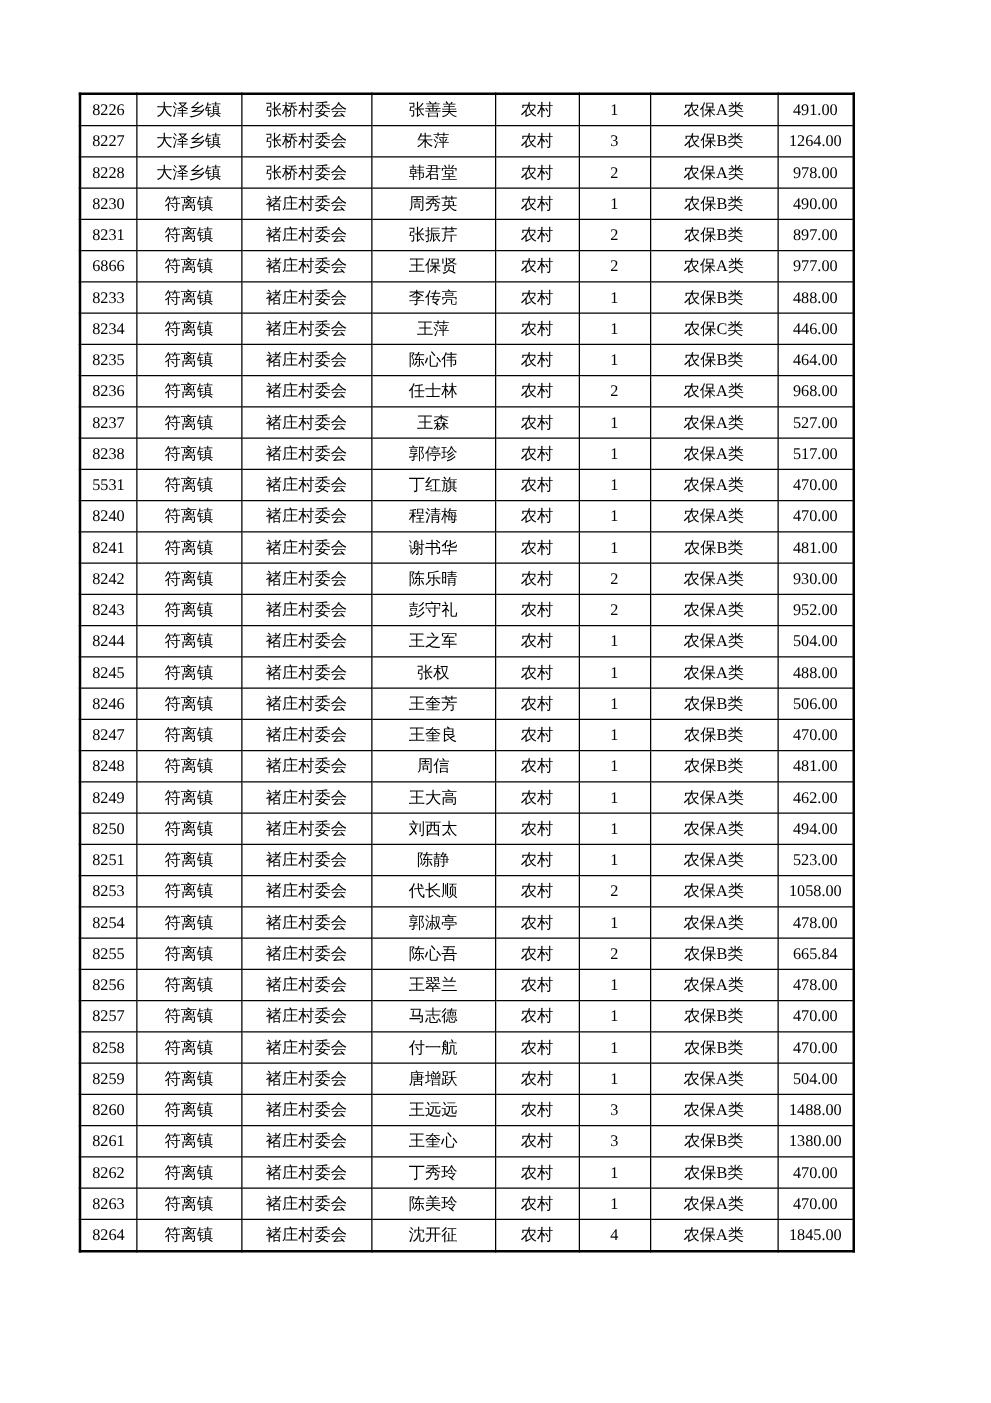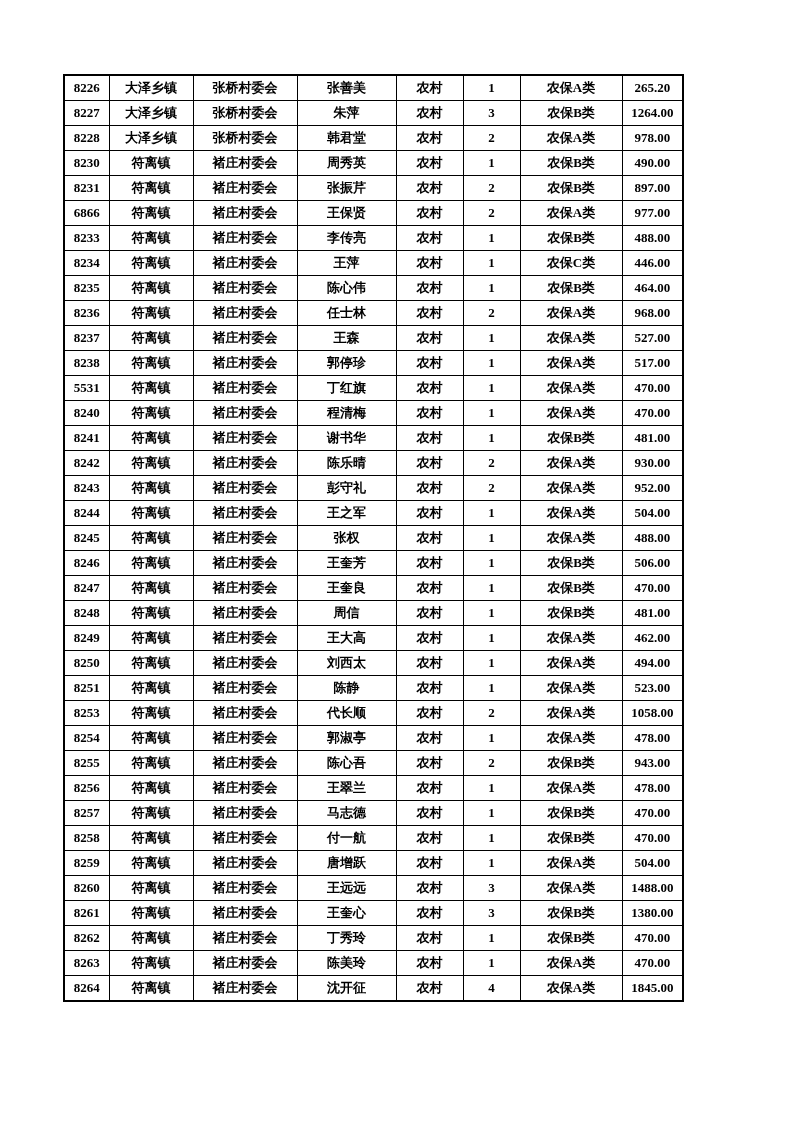--- a/index.html
+++ b/index.html
@@ -8,21 +8,20 @@
     background: #ffffff;
   }
   .page {
     position: relative;
     width: 793px;
     height: 1122px;
     background: #ffffff;
     overflow: hidden;
     font-family: "Liberation Serif", "DejaVu Serif", serif;
     color: #000000;
-    font-weight: bold;
   }
   table.data-table {
     position: absolute;
     left: 63px;
     top: 74px;
     width: 619px;
     border-collapse: collapse;
     table-layout: fixed;
     border: 2px solid #000000;
   }
@@ -64,21 +63,21 @@
     </colgroup>
     <tbody>
         <tr>
           <td>8226</td>
           <td>大泽乡镇</td>
           <td>张桥村委会</td>
           <td>张善美</td>
           <td>农村</td>
           <td>1</td>
           <td>农保A类</td>
-          <td>265.20</td>
+          <td>491.00</td>
         </tr>
         <tr>
           <td>8227</td>
           <td>大泽乡镇</td>
           <td>张桥村委会</td>
           <td>朱萍</td>
           <td>农村</td>
           <td>3</td>
           <td>农保B类</td>
           <td>1264.00</td>
@@ -334,21 +333,21 @@
           <td>478.00</td>
         </tr>
         <tr>
           <td>8255</td>
           <td>符离镇</td>
           <td>褚庄村委会</td>
           <td>陈心吾</td>
           <td>农村</td>
           <td>2</td>
           <td>农保B类</td>
-          <td>943.00</td>
+          <td>665.84</td>
         </tr>
         <tr>
           <td>8256</td>
           <td>符离镇</td>
           <td>褚庄村委会</td>
           <td>王翠兰</td>
           <td>农村</td>
           <td>1</td>
           <td>农保A类</td>
           <td>478.00</td>

